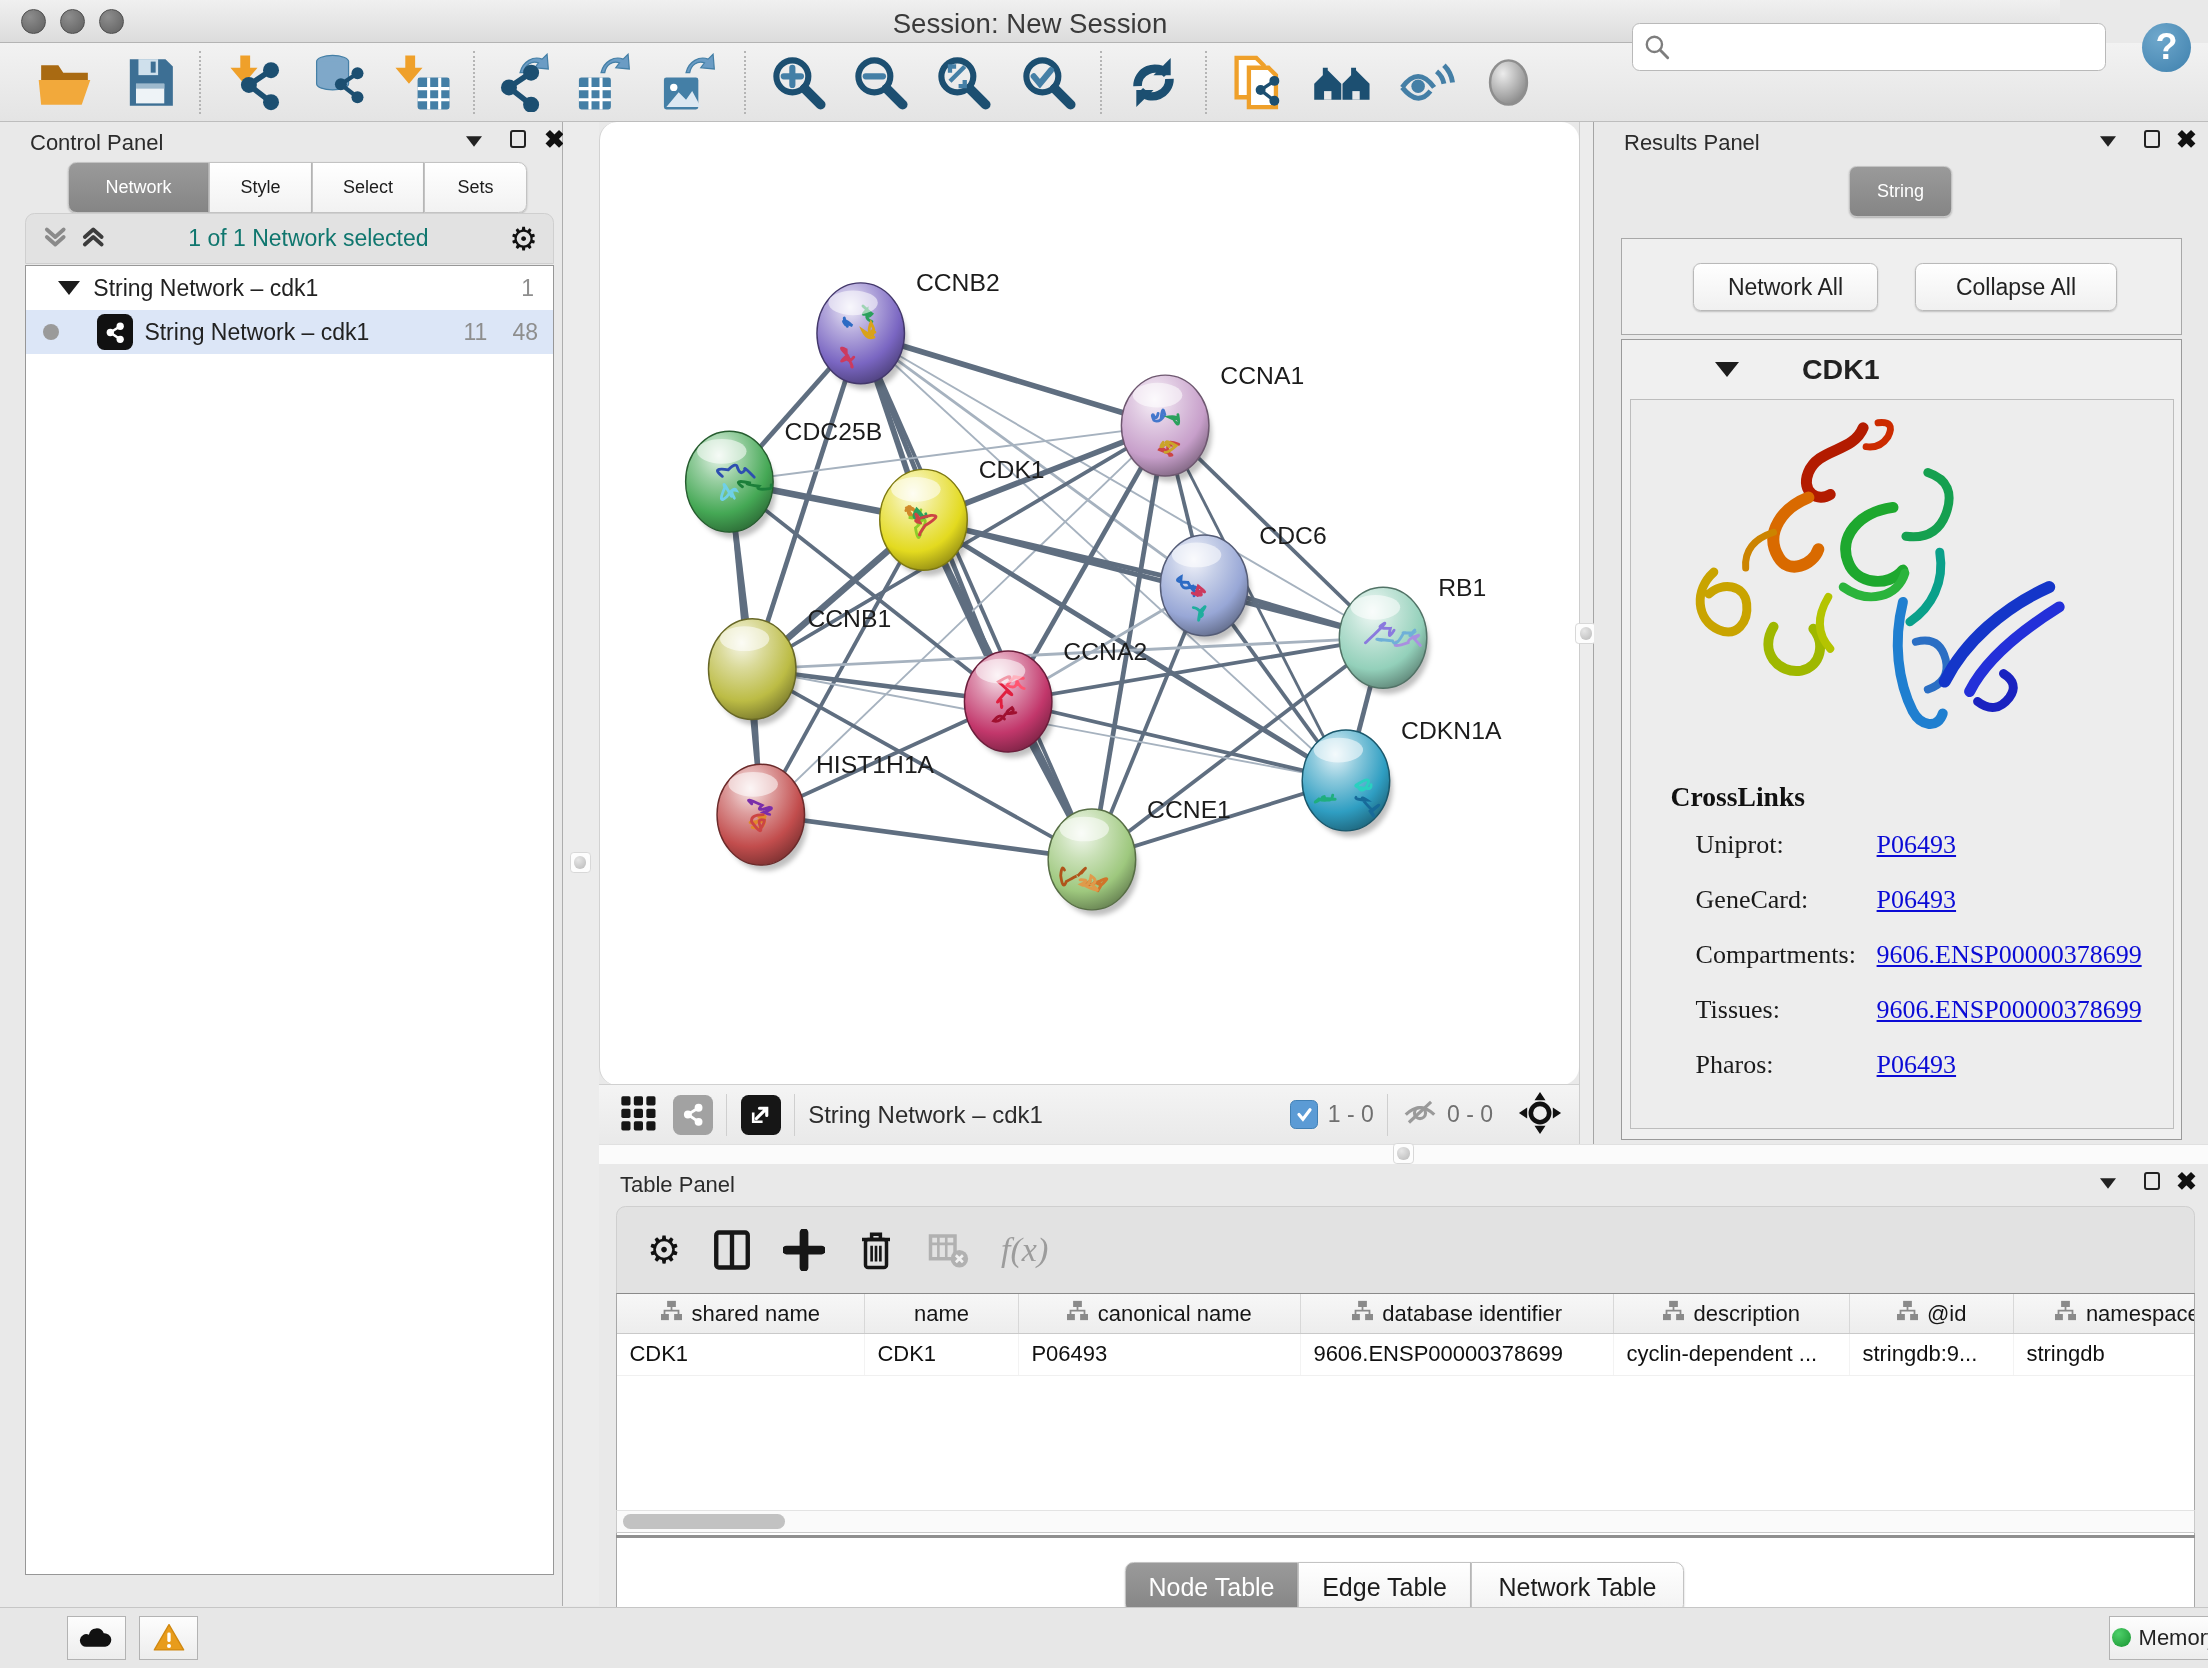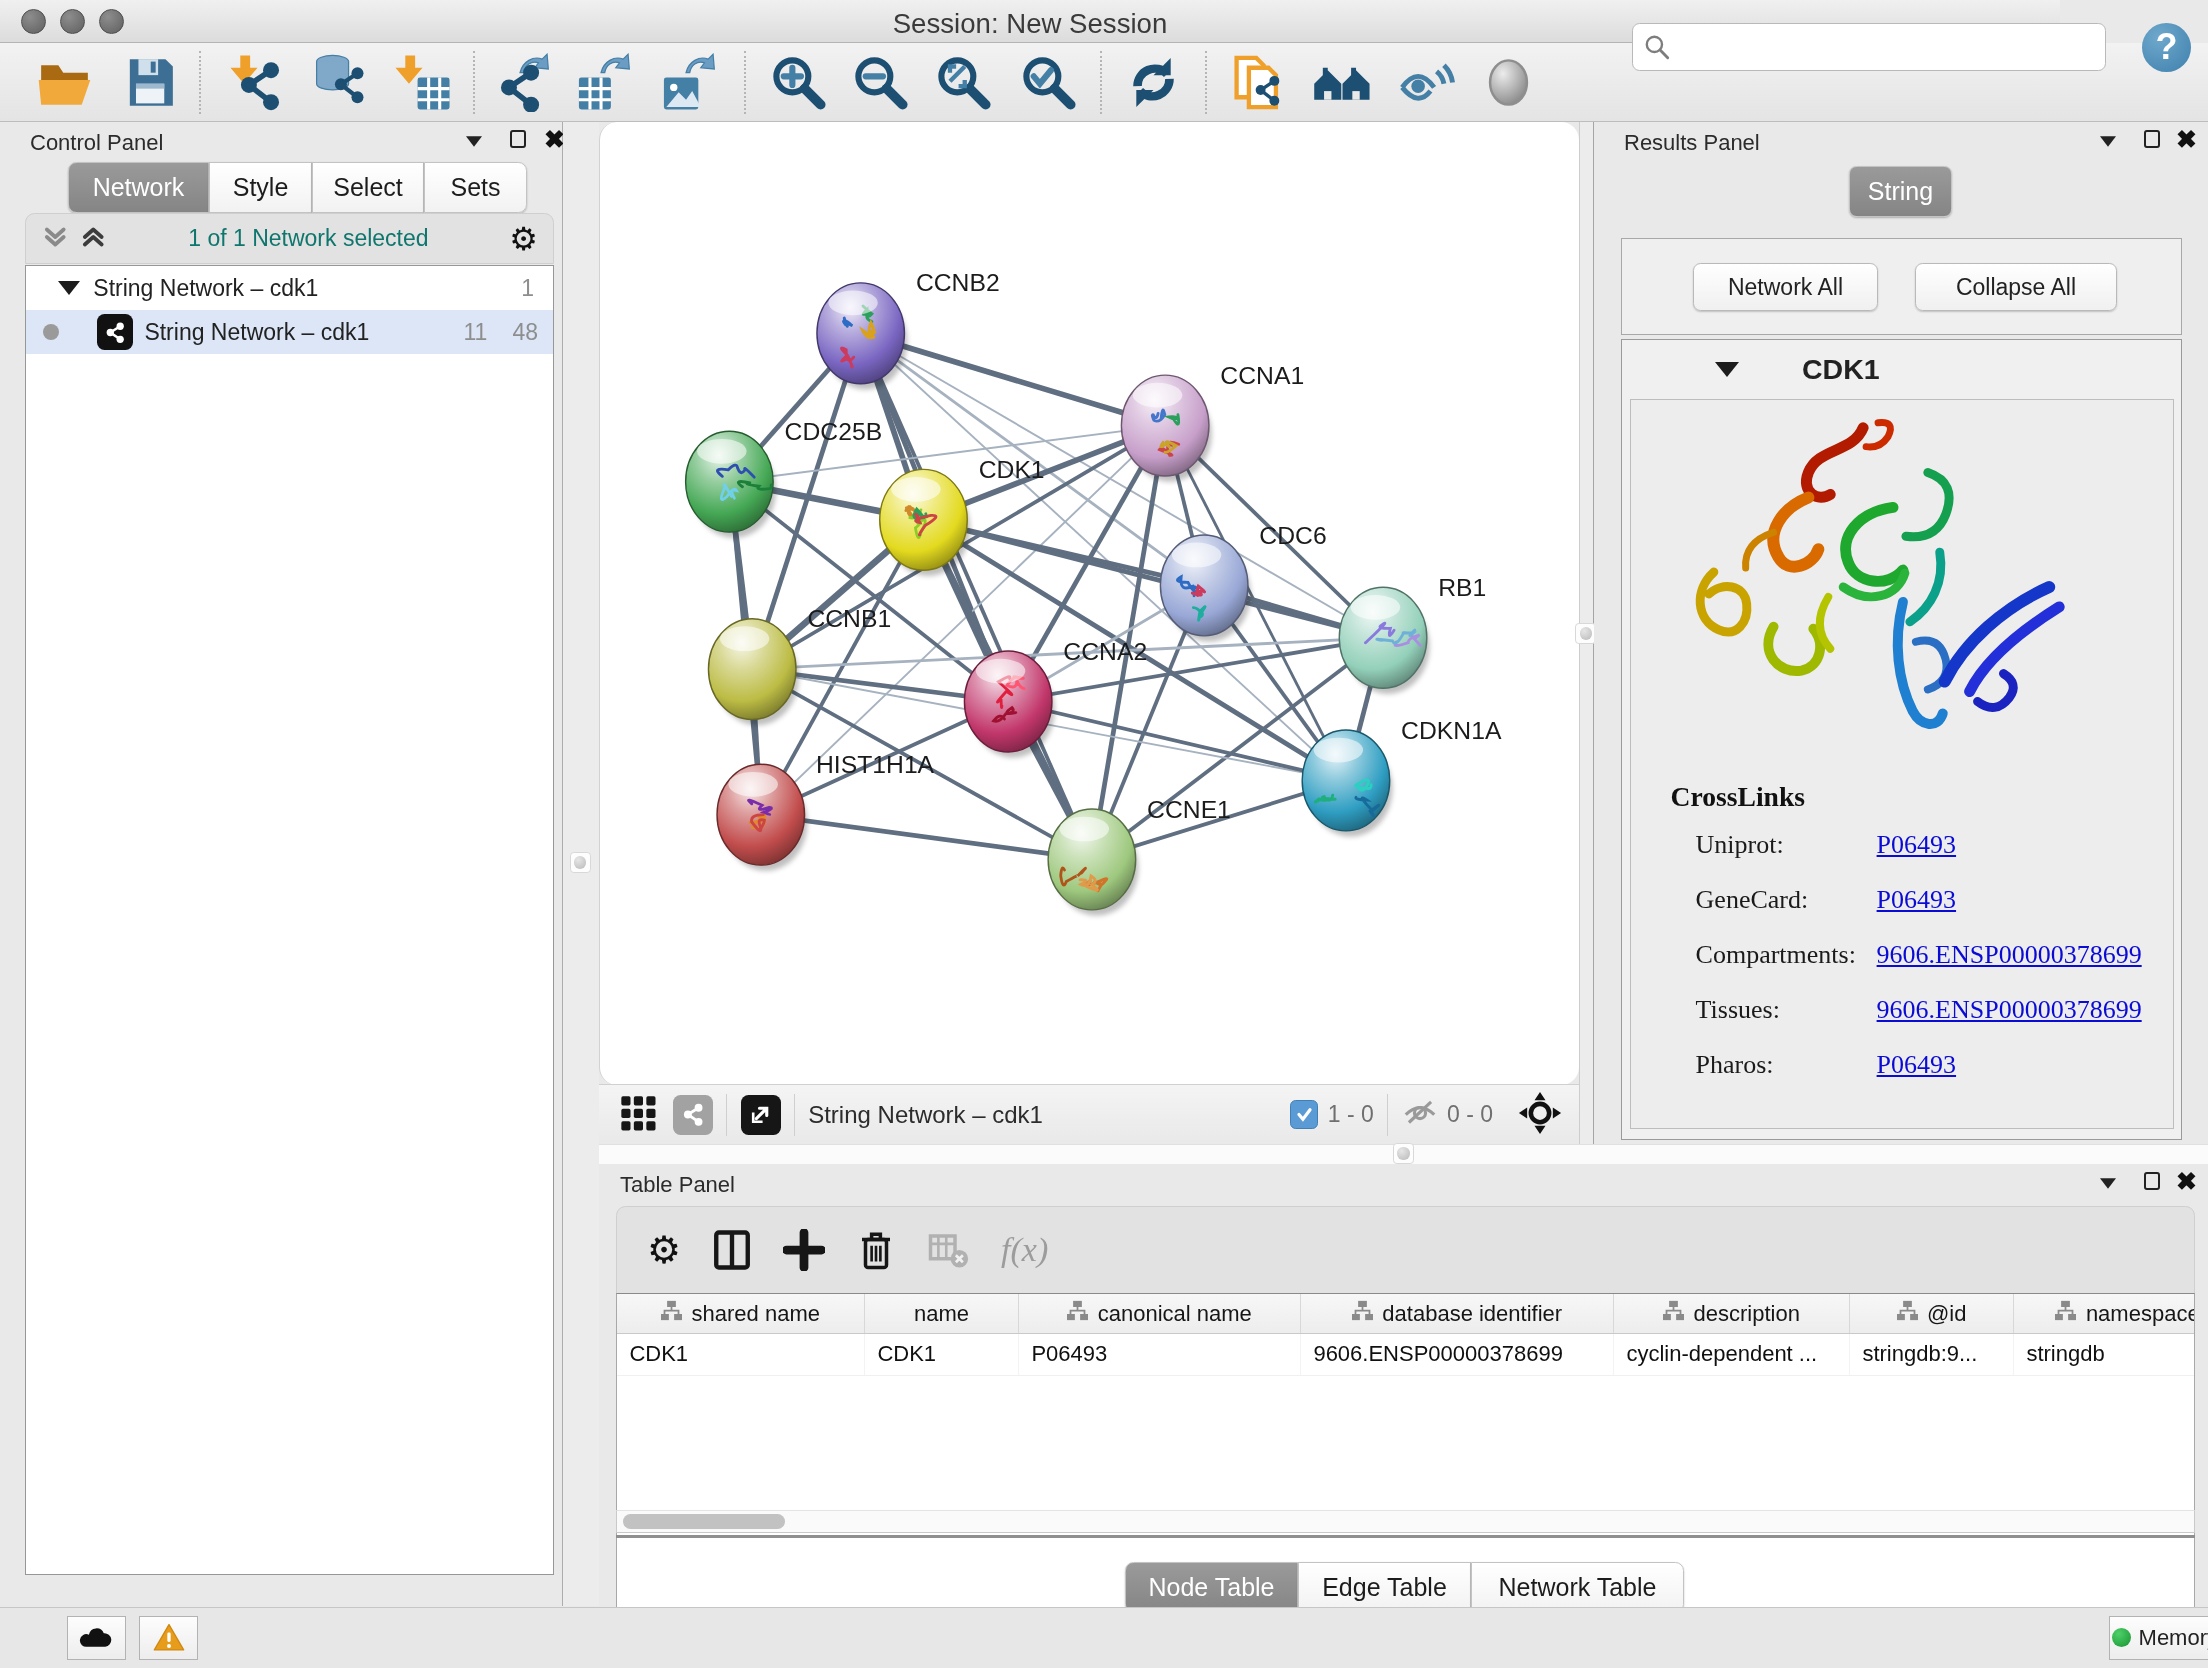--- a/index.html
+++ b/index.html
@@ -19,21 +19,21 @@
   .tb-sep { top:7.6px; width:0; height:63px; border-left:2.9px dotted #b5b5b5; }
   #search-wrap { left:1632px; top:23px; width:474px; height:48px; background:#fff; border:1.9px solid #b9b9b9; border-radius:7.6px; display:flex; align-items:center; padding:0 9.5px; }
   #search-wrap input { border:none; outline:none; font-size:23px; flex:1; margin-left:7.6px; font-family:"Liberation Sans",sans-serif; background:transparent;}
   #help-btn { left:2142px; top:23px; width:49px; height:49px; border-radius:50%; background:radial-gradient(circle at 35% 30%, #6fa8cc,#3e80ad); color:#fff; font-size:36px; font-weight:bold; text-align:center; line-height:48px; cursor:pointer; }
 
   
   .panel-title { font-size:22px; color:#2b2b2b; }
   .win-tri { width:0; height:0; border-left:10.5px solid transparent; border-right:10.5px solid transparent; border-top:13.3px solid #222; display:inline-block; cursor:pointer; }
   .win-sq { width:16px; height:18px; border:2.9px solid #222; border-radius:2.9px; display:inline-block; cursor:pointer; }
   .win-x { font-size:25px; font-weight:bold; color:#111; line-height:19px; cursor:pointer; }
-  .seg-tab { height:51px; border:1px solid #c3c3c3; background:linear-gradient(#ffffff,#f2f2f2); color:#1c1c1c; font-size:25px; display:flex; align-items:center; justify-content:center; cursor:pointer; box-shadow:0 1px 1.9px rgba(0,0,0,.25); }
+  .seg-tab { height:51px; border:1px solid #c3c3c3; background:linear-gradient(#ffffff,#f2f2f2); color:#1c1c1c; font-size:18px; display:flex; align-items:center; justify-content:center; cursor:pointer; box-shadow:0 1px 1.9px rgba(0,0,0,.25); }
   .seg-tab.sel { background:linear-gradient(#9a9a9a,#858585); color:#fff; }
 
   
   #control-panel { left:0; top:122px; width:563px; height:1484px; background:#e9e9e9; border-right:1px solid #adadad; }
   #cp-tabs { left:68px; top:40px; display:flex; }
   #cp-graybar { left:25px; top:91px; width:529px; height:51px; background:#e2e2e2; border:1px solid #cfcfcf; border-radius:9.5px 9.5px 0 0; display:flex; align-items:center; }
   #cp-tree { left:25px; top:143px; width:529px; height:1310px; background:#fff; border:1px solid #979797; }
   .tree-row { width:100%; height:44px; display:flex; align-items:center; font-size:23px; }
   .tree-count { color:#8e8e8e; }
   #gear-cp, #gear-tp { font-size:32px; color:#111; cursor:pointer; line-height:1; }

